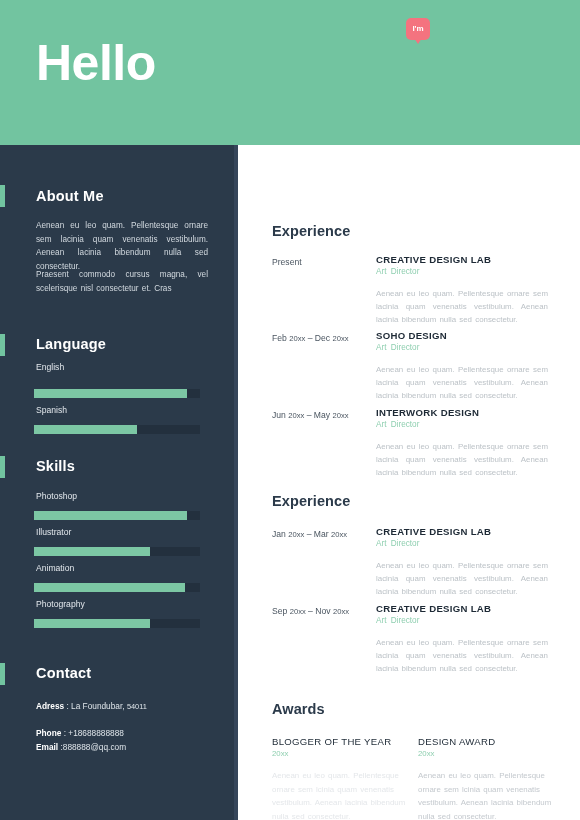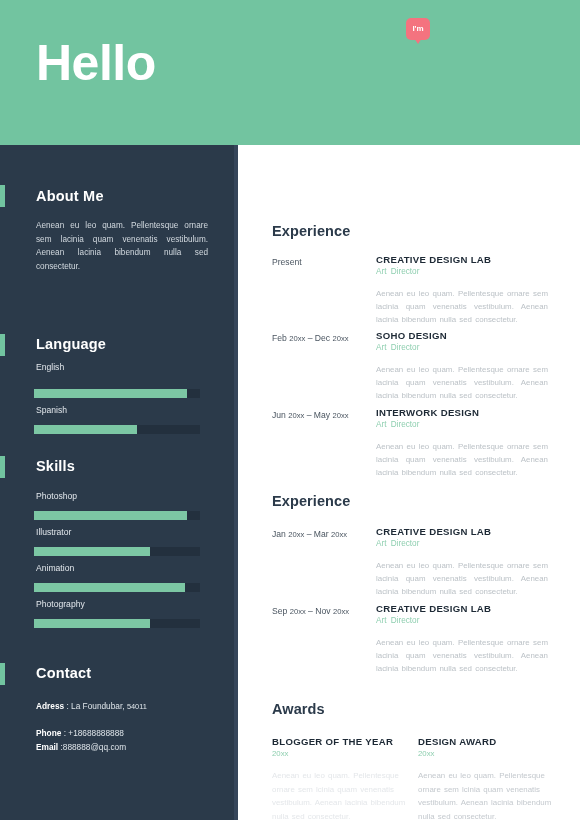--- a/index.html
+++ b/index.html
@@ -106,21 +106,21 @@
     position:absolute; left:138px;
     font-size:8.2px; color:#8fcfb0; word-spacing:2px;
   }
   .exp-body {
     position:absolute; left:138px; width:172px;
     font-size:7.9px; color:#bcc2c7; line-height:1.65;
     text-align:justify; word-spacing:1px;
   }
   .aw-title {
     position:absolute;
-    font-size:9.6px; font-weight:bold; color:#1d2935; letter-spacing:0.3px;
+    font-size:9.6px; font-weight:normal; color:#1d2935; letter-spacing:0.3px;
   }
   .aw-year { position:absolute; font-size:7.8px; color:#8fcfb0; }
   .aw-body {
     position:absolute; width:150px;
     font-size:7.9px; line-height:1.72; word-spacing:1px;
   }
   .fade-strong { color:#c4c9ce; }
   .fade-weak { color:#e4e7ea; }
   .fade-faint { color:#eef0f1; }
 </style>
@@ -138,20 +138,21 @@
     <div class="badge-tail"></div>
 
   </div>
 
   <div class="sidebar"></div>
   <div class="sidebar-edge"></div>
 
   <div class="accent" style="top:185px;"></div>
   <div class="sb-title" style="top:176px;margin-top:12px;">About Me</div>
   <div class="sb-para" style="top:219px;">Aenean eu leo quam. Pellentesque ornare sem lacinia quam venenatis vestibulum. Aenean lacinia bibendum nulla sed consectetur.</div>
+  <div class="sb-para" style="top:268px;">Praesent commodo cursus magna, vel scelerisque nisl consectetur et. Cras</div>
 
   <div class="accent" style="top:334px;"></div>
   <div class="sb-title" style="top:336px;">Language</div>
 
   <div class="sb-label" style="top:362px;">English</div>
   <div class="bar-track" style="top:389px;">
     <div class="bar-fill" id="lang0" style="width: 92%;"></div>
   </div>
 
   <div class="sb-label" style="top:405px;">Spanish</div>

